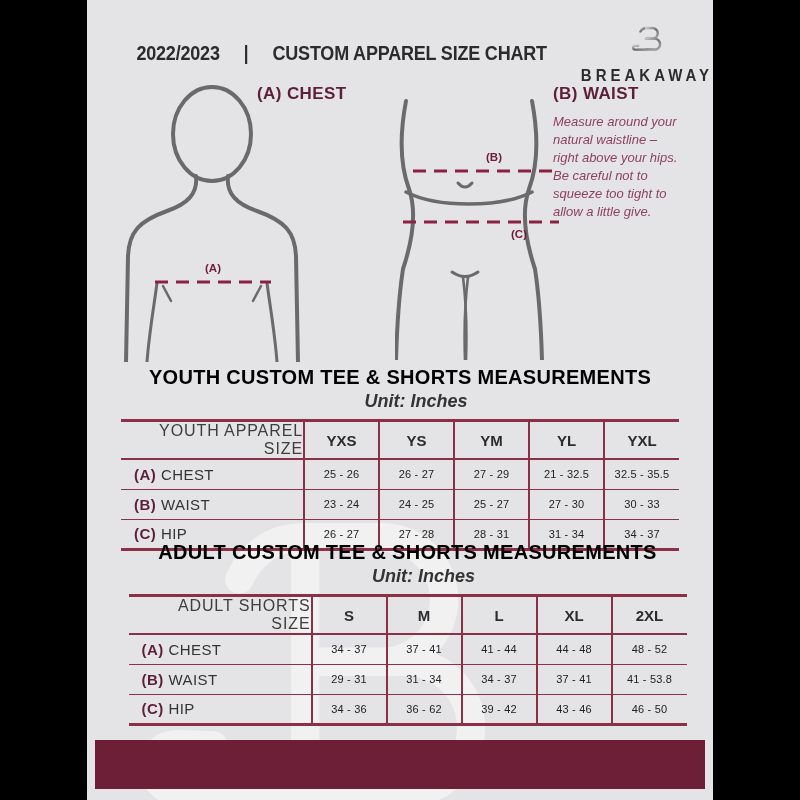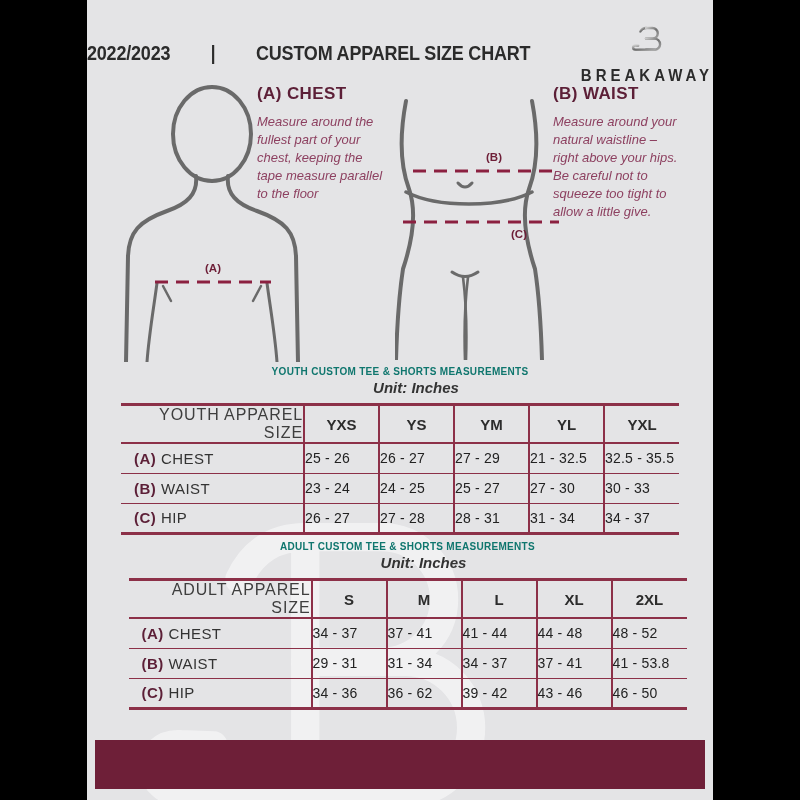--- a/index.html
+++ b/index.html
@@ -6,52 +6,52 @@
     --bg:#e4e4e6; --frame:#000000; --maroon-dark:#5c1f37; --maroon-border:#8c3048;
     --maroon-body:#8d4060; --maroon-accent:#8b2040; --footer:#6e1f38;
     --body-gray:#6a6a6a; --ink:#2b2b2b;
   }
   *{margin:0;padding:0;box-sizing:border-box;}
   html,body{width:800px;height:800px;}
   body{background:var(--frame);font-family:"Liberation Sans",sans-serif;overflow:hidden;}
   .page{position:relative;width:626px;height:800px;margin:0 auto;background:var(--bg);overflow:hidden;}
 
   
-  .header{position:absolute;top:24px;left:0;width:100%;display:flex;align-items:center;justify-content:space-between;gap:20px;z-index:2;}
+  .header{position:absolute;top:24px;left:0;width:100%;display:flex;align-items:center;justify-content:flex-end;gap:20px;z-index:2;}
   .hdr-text{font-weight:bold;font-size:18px;letter-spacing:-0.2px;color:var(--ink);display:inline-block;transform:scaleY(1.15);white-space:nowrap;}
   .hdr-sep{font-weight:bold;font-size:17px;color:var(--ink);padding:0 4px;transform:scaleY(1.2);display:inline-block;}
   .brand-wrap{display:flex;align-items:center;gap:8px;margin-left:14px;flex-direction:column;}
   .brand{font-weight:bold;font-size:15px;letter-spacing:4px;color:var(--ink);display:inline-block;transform:scaleY(1.15);white-space:nowrap;}
   .logo-svg{display:block;}
 
   
   .fig{position:absolute;z-index:1;}
   .guide-block{position:absolute;z-index:2;}
   .guide-title{font-weight:bold;font-size:17px;letter-spacing:0.4px;color:var(--maroon-dark);margin-bottom:9px;}
   .guide-text{font-style:italic;font-size:13px;line-height:1.38;color:var(--maroon-body);white-space:pre-line;}
 
   .figure-stroke{fill:none;stroke:var(--body-gray);stroke-width:4;stroke-linecap:round;}
   .dash{fill:none;stroke:var(--maroon-accent);stroke-width:3.2;stroke-dasharray:13 8;stroke-linecap:butt;}
   .marker{font-family:"Liberation Sans",sans-serif;font-weight:bold;font-size:11.5px;fill:var(--footer);}
 
   
   .section{position:absolute;left:0;width:100%;text-align:center;z-index:2;}
-  .sec-title{font-weight:bold;font-size:10px;letter-spacing:0.3px;color:#0f766e;}
-  .sec-unit{font-style:italic;font-weight:bold;font-size:15px;color:#333;margin-top:2px;margin-left:32px;}
+  .sec-title{font-weight:bold;font-size:20px;letter-spacing:0.3px;color:#000000;}
+  .sec-unit{font-style:italic;font-weight:bold;font-size:18px;color:#333;margin-top:2px;margin-left:32px;}
   table.size{border-collapse:collapse;table-layout:fixed;width:558px;margin:7px auto 0;
     border-top:3px solid var(--maroon-border);border-bottom:3px solid var(--maroon-border);}
   table.size td,table.size th{height:30px;vertical-align:middle;}
   table.size thead th{border-bottom:2px solid var(--maroon-border);height:35px;}
   table.size tbody tr:not(:last-child) td{border-bottom:1.8px solid var(--maroon-border);}
   .sep{border-left:2px solid var(--maroon-border);border-radius:6px;}
   .corner{font-weight:normal;font-size:16px;letter-spacing:0.9px;color:#3e3e3e;text-align:right;padding-left:13px;}
   .size-h{font-weight:bold;font-size:15px;color:#2c2c2c;text-align:center;}
   .rowlabel{text-align:left;padding-left:13px;font-size:15px;color:#333;letter-spacing:0.4px;}
   .rowlabel b{color:var(--maroon-dark);font-weight:bold;margin-right:5px;}
-  .val{text-align:left;font-size:14px;color:#222;letter-spacing:0.2px;}
+  .val{text-align:center;font-size:11px;color:#222;letter-spacing:0.2px;}
 
   
   .watermark{position:absolute;left:30px;top:490px;z-index:0;opacity:0.5;}
   .watermark path{stroke:#ffffff;}
   .footer-bar{position:absolute;left:8px;top:740px;width:610px;height:49px;background:var(--footer);z-index:3;}
 </style>
 </head>
 <body>
 
 <div class="page">
@@ -98,25 +98,20 @@
     <path class="figure-stroke" style="stroke-width:3" d="M 34 201 C 31 224 26 252 24 280"></path>
     <path class="figure-stroke" style="stroke-width:3" d="M 144 201 C 147 224 152 252 154 280"></path>
     <path class="figure-stroke" style="stroke-width:2.5" d="M 40 204 L 48 219"></path>
     <path class="figure-stroke" style="stroke-width:2.5" d="M 138 204 L 130 219"></path>
     <path class="dash" d="M 32 200 L 148 200"></path>
     <text class="marker" x="82" y="190">(A)</text>
   </svg>
 
   <div class="guide-block" style="left:170px;top:84px;width:170px;">
     <div class="guide-title">(A) CHEST</div>
-    <div class="guide-text">Measure around the
-fullest part of your
-chest, keeping the
-tape measure parallel
-to the floor</div>
   </div>
 
   <svg class="fig" style="left:308px;top:93px;" width="167" height="267" viewBox="0 0 167 267">
     <path class="figure-stroke" d="M 11 8 C 4 45 5 72 14 96 C 22 119 18 146 8 176 C 4 202 2 232 1 267"></path>
     <path class="figure-stroke" d="M 137 8 C 144 45 143 72 134 96 C 126 119 130 146 140 176 C 144 202 146 232 147 267"></path>
     <path class="figure-stroke" style="stroke-width:3" d="M 63 90 Q 70 98 77 90"></path>
     <path class="figure-stroke" style="stroke-width:3.5" d="M 11 99 C 42 115 106 115 137 99"></path>
     <path class="figure-stroke" style="stroke-width:3" d="M 57 179 Q 70 188 83 179"></path>
     <path class="figure-stroke" style="stroke-width:2.6" d="M 68 184 C 71 208 72 238 71 267"></path>
     <path class="figure-stroke" style="stroke-width:2.6" d="M 73 184 C 70 208 69 238 70 267"></path>
@@ -195,21 +190,21 @@
       <colgroup>
           <col style="width:183px">
           <col>
           <col>
           <col>
           <col>
           <col>
         </colgroup>
       <thead>
         <tr>
-          <th class="corner">ADULT APPAREL SIZE</th>
+          <th class="corner">ADULT SHORTS SIZE</th>
           <th class="size-h sep">S</th>
           <th class="size-h sep">M</th>
           <th class="size-h sep">L</th>
           <th class="size-h sep">XL</th>
           <th class="size-h sep">2XL</th>
         </tr>
       </thead>
       <tbody>
         <tr>
           <td class="rowlabel"><b>(A)</b><span>CHEST</span></td>

